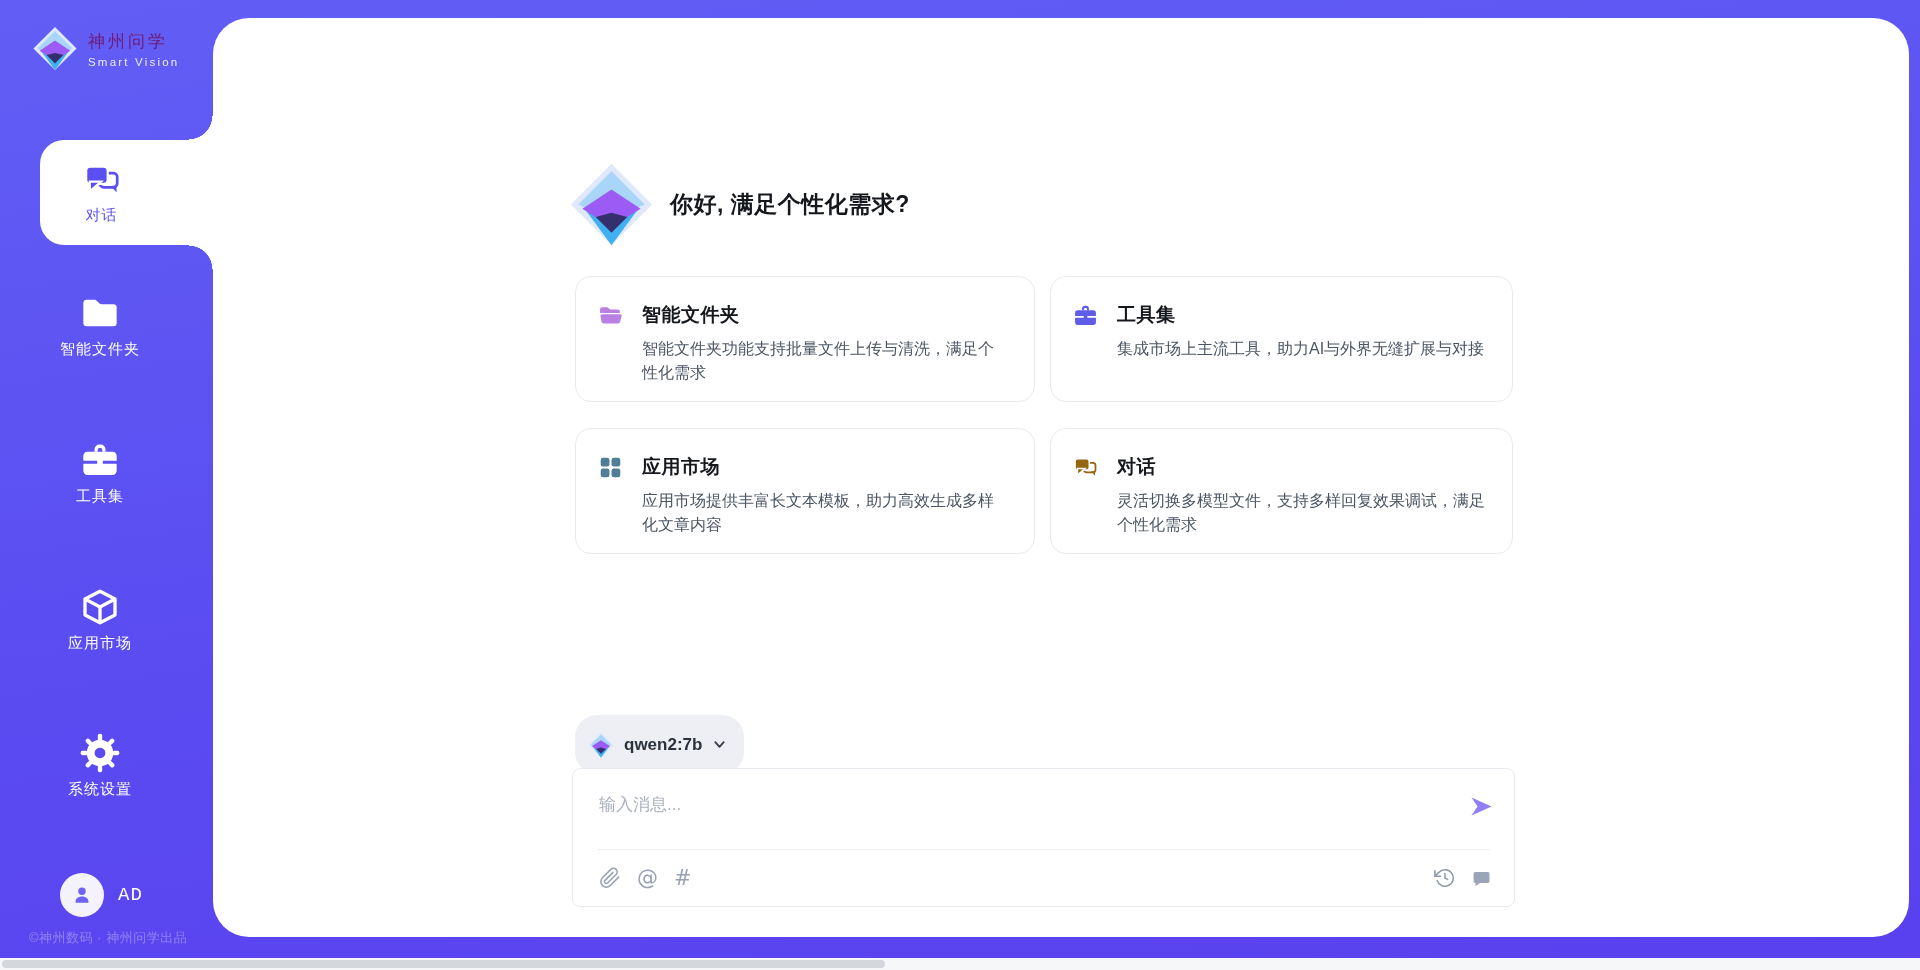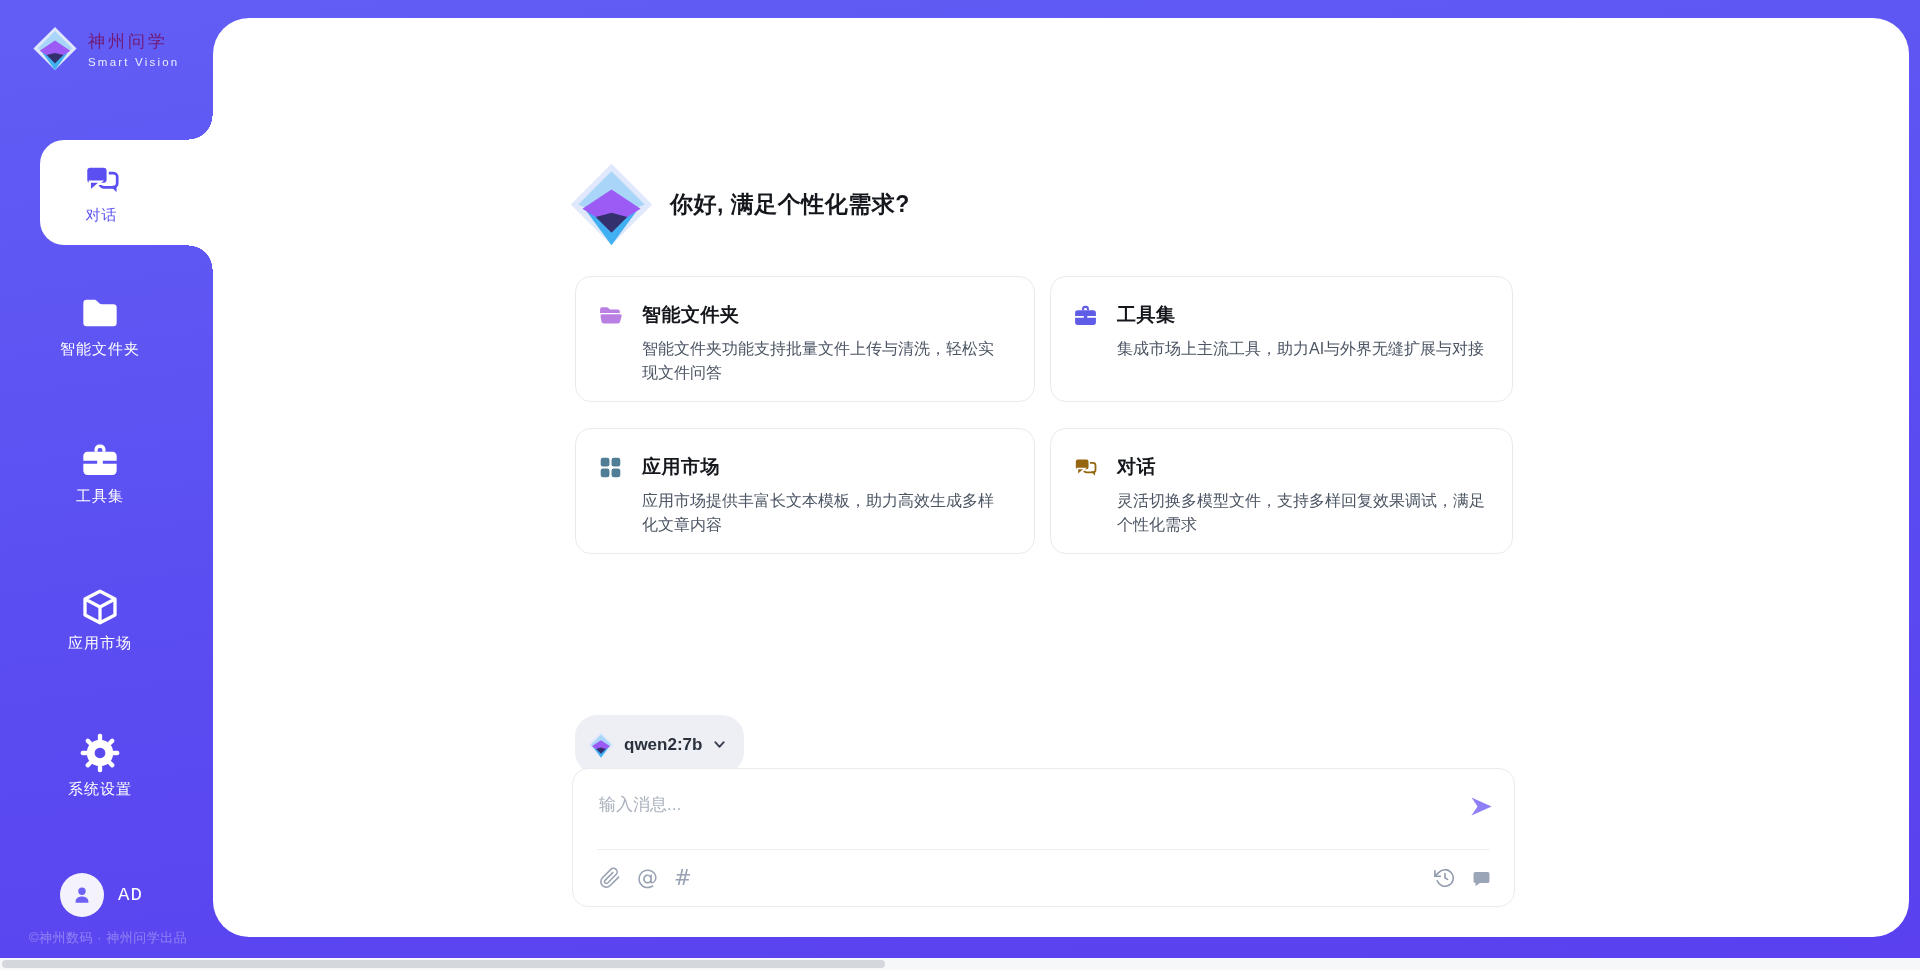--- a/index.html
+++ b/index.html
@@ -68,21 +68,21 @@
   
   .model-pill { position:absolute; left:575px; top:715px; height:59px; border-radius:22px;
     background:#edeff4; display:flex; align-items:center; gap:10px; padding:0 17px 0 13px;
     z-index:5; cursor:pointer; }
   .pill-gem { width:26px; height:26px; }
   .pill-text { font-size:17px; color:#2b313d; font-weight:600; }
   .pill-chevron { width:15px; height:15px; color:#3a4150; }
 
   
   .composer { position:absolute; left:572px; top:768px; width:943px; height:139px;
-    background:#fff; border:1.5px solid #e9ebf1; border-radius:16px; z-index:5; }
+    background:#fff; border:1.5px solid #e9ebf1; border-radius:8px; z-index:5; }
   .composer input { position:absolute; left:26px; top:16px; right:70px; height:40px;
     border:none; outline:none; font-size:17px; color:#333; background:transparent;
     font-family:inherit; }
   .composer input::placeholder { color:#a8b0bd; }
   .send-btn { position:absolute; right:20px; top:24px; width:26px; height:26px;
     cursor:pointer; color:#8f80f8; border:none; background:none; padding:0; }
   .send-btn svg { width:26px; height:26px; }
   .divider { position:absolute; left:24px; right:24px; top:80px; height:1px; background:#edeff3; }
   .tools { position:absolute; left:26px; right:22px; top:81px; bottom:0;
     display:flex; align-items:center; gap:16px; }
@@ -250,21 +250,21 @@
 </div>
 
 <div class="cards">
   <div class="card">
     <div class="card-head">
       <svg style="color: rgb(185, 127, 227);">
           <use href="#ic-folder-open"></use>
         </svg>
       <span class="card-title">智能文件夹</span>
     </div>
-    <div class="card-desc">智能文件夹功能支持批量文件上传与清洗，轻松实现文件问答</div>
+    <div class="card-desc">智能文件夹功能支持批量文件上传与清洗，满足个性化需求</div>
   </div>
   <div class="card">
     <div class="card-head">
       <svg style="color: rgb(95, 92, 232);">
           <use href="#ic-briefcase"></use>
         </svg>
       <span class="card-title">工具集</span>
     </div>
     <div class="card-desc">集成市场上主流工具，助力AI与外界无缝扩展与对接</div>
   </div>

